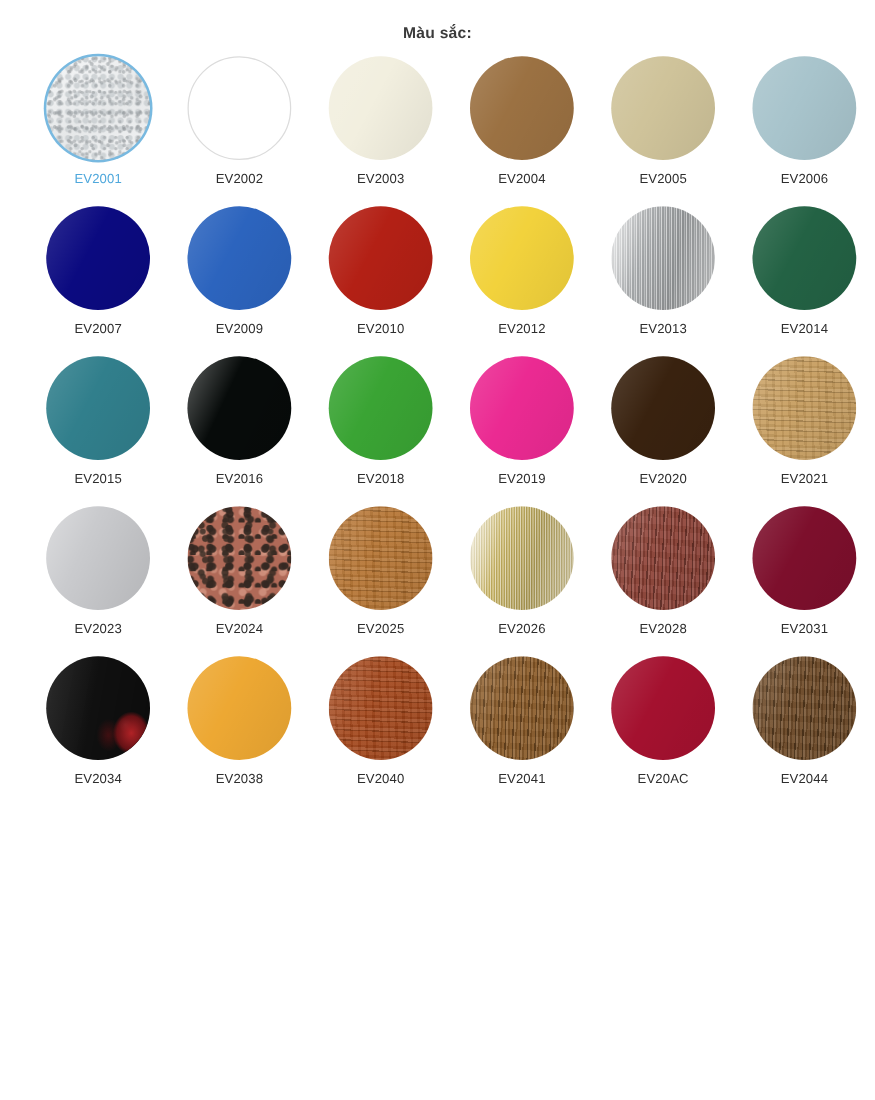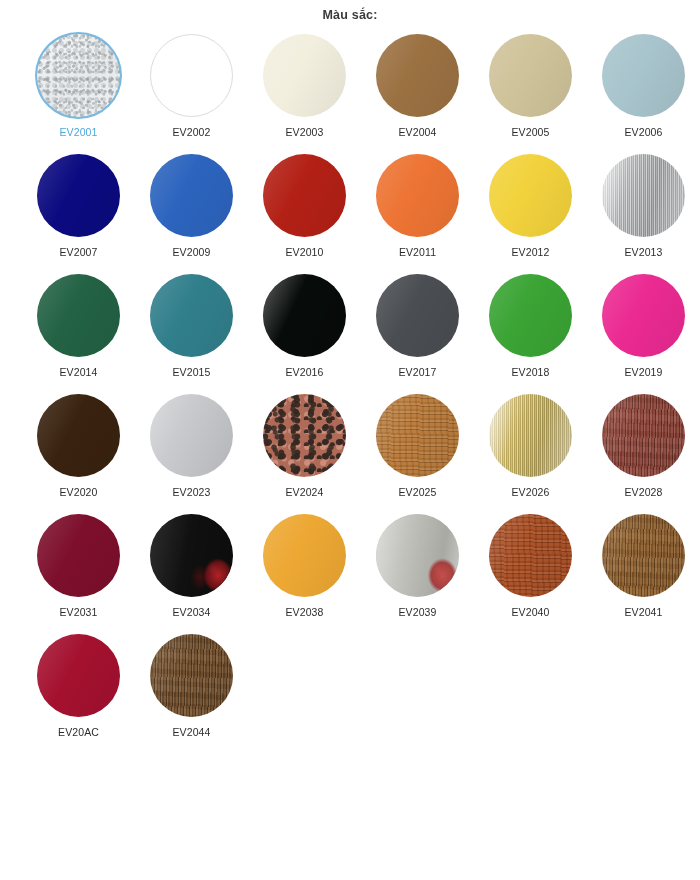--- a/index.html
+++ b/index.html
@@ -13,21 +13,21 @@
     font-family: "Liberation Sans", sans-serif;
     overflow: hidden;
   }
 
   #page-title {
     text-align: center;
     font-size: 12.5px;
     font-weight: bold;
     color: #3b3b3b;
     letter-spacing: 0.2px;
-    padding-top: 8px;
+    padding-top: 19px;
     margin: 0 0 0 0;
   }
 
   #swatch-grid {
     display: grid;
     grid-template-columns: repeat(6, 113px);
     justify-content: start;
     padding-left: 22px;
     margin-top: 12px;
     row-gap: 0px;
@@ -207,60 +207,56 @@
     </div>
     <div class="swatch-cell">
       <div class="swatch-disc fx-satin" style="background-color: rgb(44, 100, 190);"></div>
       <div class="swatch-label">EV2009</div>
     </div>
     <div class="swatch-cell">
       <div class="swatch-disc fx-satin" style="background-color: rgb(179, 32, 21);"></div>
       <div class="swatch-label">EV2010</div>
     </div>
     <div class="swatch-cell">
-      <div class="swatch-disc fx-satin" style="background-color: rgb(237, 116, 52);"></div>
-      <div class="swatch-label">EV2011</div>
-    </div>
-    <div class="swatch-cell">
       <div class="swatch-disc fx-satin" style="background-color: rgb(242, 210, 60);"></div>
       <div class="swatch-label">EV2012</div>
     </div>
     <div class="swatch-cell">
       <div class="swatch-disc fx-brushed fx-gloss" style="background-color: rgb(173, 176, 178);"></div>
       <div class="swatch-label">EV2013</div>
     </div>
     <div class="swatch-cell">
       <div class="swatch-disc fx-satin" style="background-color: rgb(35, 98, 68);"></div>
       <div class="swatch-label">EV2014</div>
     </div>
     <div class="swatch-cell">
       <div class="swatch-disc fx-satin" style="background-color: rgb(49, 127, 140);"></div>
       <div class="swatch-label">EV2015</div>
     </div>
     <div class="swatch-cell">
       <div class="swatch-disc fx-gloss" style="background-color: rgb(7, 11, 10);"></div>
       <div class="swatch-label">EV2016</div>
     </div>
     <div class="swatch-cell">
-      <div class="swatch-disc fx-satin" style="background-color: rgb(74, 77, 81);"></div>
-      <div class="swatch-label">EV2017</div>
-    </div>
-    <div class="swatch-cell">
       <div class="swatch-disc fx-satin" style="background-color: rgb(58, 164, 52);"></div>
       <div class="swatch-label">EV2018</div>
     </div>
     <div class="swatch-cell">
       <div class="swatch-disc fx-satin" style="background-color: rgb(235, 42, 146);"></div>
       <div class="swatch-label">EV2019</div>
     </div>
     <div class="swatch-cell">
       <div class="swatch-disc fx-satin" style="background-color: rgb(57, 34, 15);"></div>
       <div class="swatch-label">EV2020</div>
     </div>
     <div class="swatch-cell">
+      <div class="swatch-disc fx-wood-h fx-satin" style="background-color: rgb(197, 154, 90);"></div>
+      <div class="swatch-label">EV2021</div>
+    </div>
+    <div class="swatch-cell">
       <div class="swatch-disc fx-gloss" style="background-color: rgb(201, 202, 205);"></div>
       <div class="swatch-label">EV2023</div>
     </div>
     <div class="swatch-cell">
       <div class="swatch-disc fx-granite" style="background-color: rgb(176, 106, 88);"></div>
       <div class="swatch-label">EV2024</div>
     </div>
     <div class="swatch-cell">
       <div class="swatch-disc fx-wood-h fx-satin" style="background-color: rgb(180, 114, 47);"></div>
       <div class="swatch-label">EV2025</div>
@@ -279,24 +275,20 @@
     </div>
     <div class="swatch-cell">
       <div class="swatch-disc fx-mirror-dark" style="background-color: rgb(22, 22, 22);"></div>
       <div class="swatch-label">EV2034</div>
     </div>
     <div class="swatch-cell">
       <div class="swatch-disc fx-satin" style="background-color: rgb(237, 168, 51);"></div>
       <div class="swatch-label">EV2038</div>
     </div>
     <div class="swatch-cell">
-      <div class="swatch-disc fx-mirror-grey" style="background-color: rgb(182, 182, 176);"></div>
-      <div class="swatch-label">EV2039</div>
-    </div>
-    <div class="swatch-cell">
       <div class="swatch-disc fx-wood-h fx-satin" style="background-color: rgb(162, 68, 24);"></div>
       <div class="swatch-label">EV2040</div>
     </div>
     <div class="swatch-cell">
       <div class="swatch-disc fx-wood-v fx-satin" style="background-color: rgb(141, 92, 40);"></div>
       <div class="swatch-label">EV2041</div>
     </div>
     <div class="swatch-cell">
       <div class="swatch-disc fx-satin" style="background-color: rgb(164, 17, 47);"></div>
       <div class="swatch-label">EV20AC</div>

